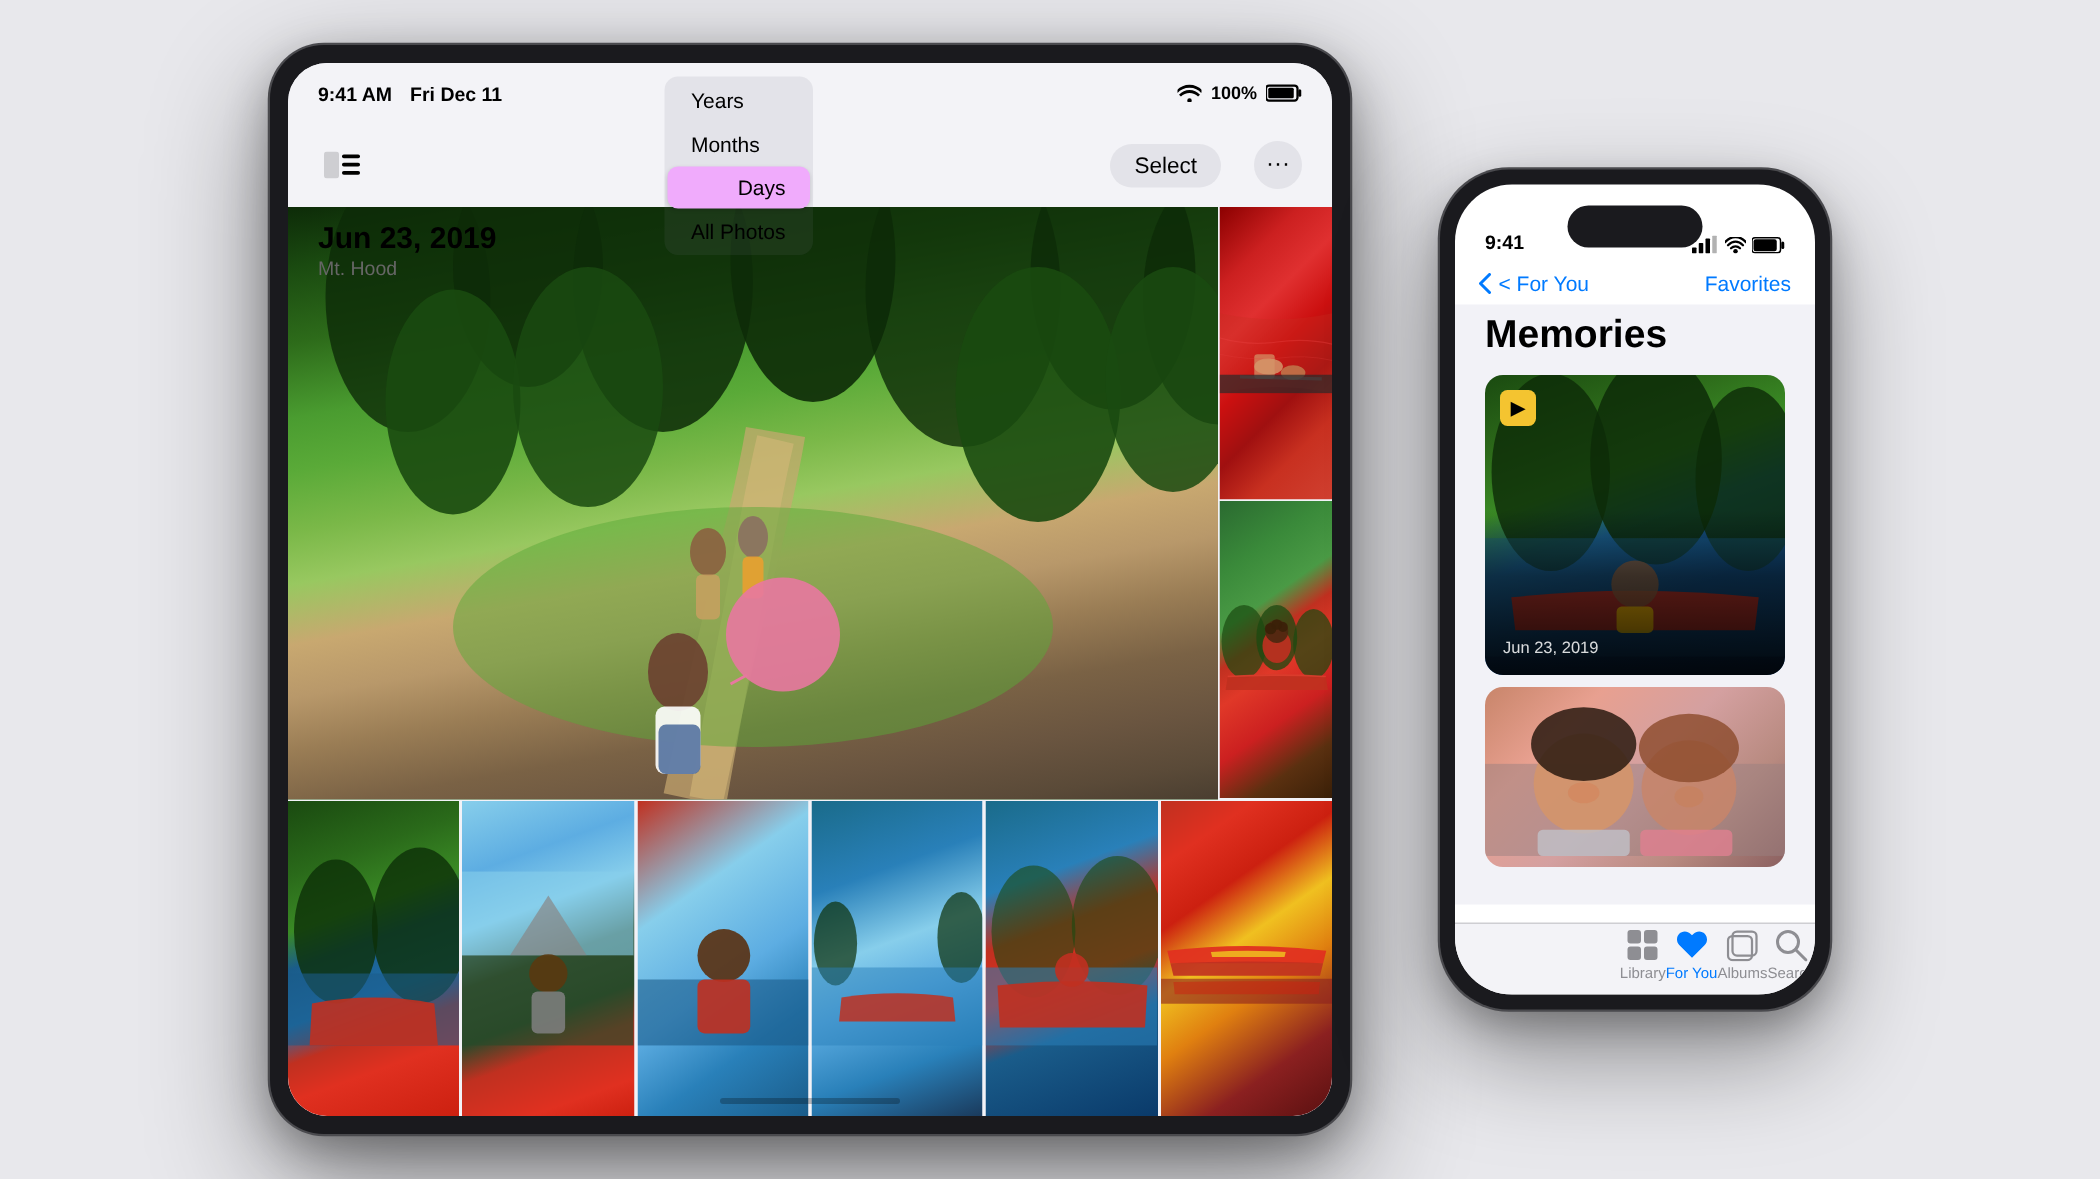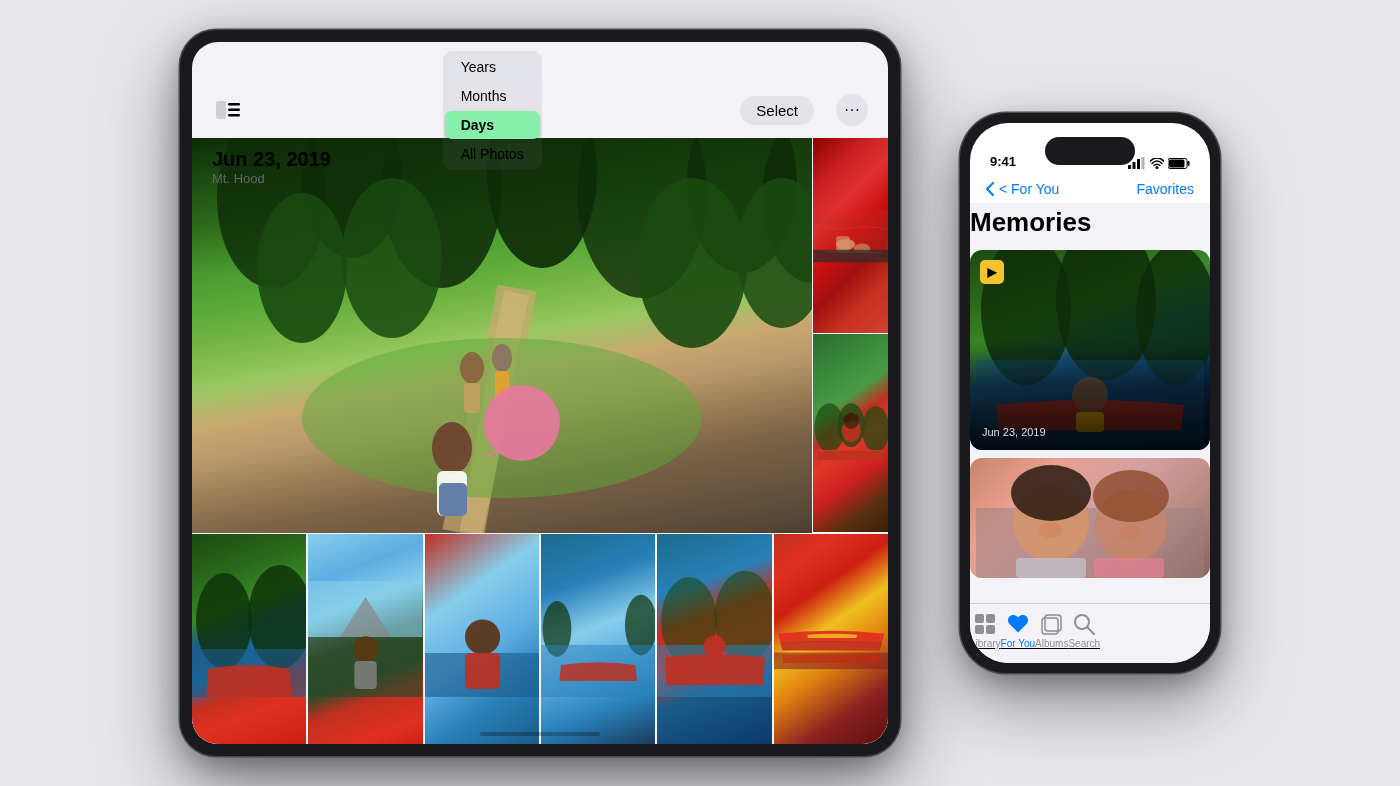--- a/index.html
+++ b/index.html
@@ -119,23 +119,24 @@
     .segment-btn {
       padding: 6px 16px;
       border-radius: 7px;
       font-size: 14px;
       font-weight: 500;
       color: #000;
       cursor: pointer;
     }
 
     .segment-btn.active {
-      background: #86efac;
+      background: #f0abfc;
       box-shadow: 0 1px 3px rgba(0,0,0,0.15);
-      font-weight: 700;
+      font-weight: 400;
+      text-align: right;
     }
 
     .toolbar-right {
       display: flex;
       align-items: center;
       gap: 22px;
     }
 
     .select-btn {
       background: rgba(118,118,128,0.12);
@@ -361,21 +362,21 @@
 
     
     .iphone-content {
       position: absolute;
       top: 80px;
       left: 0;
       right: 0;
       bottom: 60px;
       overflow: hidden;
       background: #f2f2f7;
-      padding: 0 0;
+      padding: 0 20px;
     }
 
     .memories-title {
       font-size: 26px;
       font-weight: 800;
       color: #000;
       margin-bottom: 12px;
       margin-top: 4px;
     }
 
@@ -397,28 +398,27 @@
       overflow: hidden;
       position: relative;
     }
 
     
     .iphone-tabbar {
       position: absolute;
       bottom: 0;
       left: 0;
       right: 0;
-      height: 60px;
+      height: 48px;
       background: rgba(242,242,247,0.95);
       border-top: 0.5px solid rgba(0,0,0,0.15);
       display: flex;
       align-items: center;
-      justify-content: flex-start;
+      justify-content: flex-end;
       padding-bottom: 6px;
-      text-decoration: underline;
     }
 
     .tab-item {
       display: flex;
       flex-direction: column;
       align-items: center;
       gap: 2px;
     }
 
     .tab-icon {
@@ -473,20 +473,41 @@
   </style>
 </head>
 <body>
 
 <div class="scene">
 
   <div class="ipad-wrapper">
     <div class="ipad-frame"></div>
     <div class="ipad-screen">
 
+      <div class="ipad-status-bar">
+        <div class="ipad-status-left">
+          <span>9:41 AM</span>
+          <span>Fri Dec 11</span>
+        </div>
+        <div class="ipad-status-right">
+
+          <svg width="16" height="12" viewBox="0 0 16 12">
+            <path d="M8 9.5a1.5 1.5 0 1 1 0 3 1.5 1.5 0 0 1 0-3z" fill="#000"></path>
+            <path d="M8 6C5.8 6 3.8 6.9 2.3 8.4L1 7.1C2.9 5.2 5.3 4 8 4s5.1 1.2 7 3.1l-1.3 1.3C12.2 6.9 10.2 6 8 6z" fill="#000"></path>
+            <path d="M8 2.5C4.7 2.5 1.8 3.8 0 6L-1 4.7C1.2 2.2 4.4.5 8 .5s6.8 1.7 9 4.2L15.8 6C14 3.8 11.3 2.5 8 2.5z" fill="#000"></path>
+          </svg>
+          <span>100%</span>
+
+          <svg width="24" height="12" viewBox="0 0 24 12">
+            <rect x="0" y="1" width="21" height="10" rx="2" stroke="#000" stroke-width="1.5" fill="none"></rect>
+            <rect x="21.5" y="3.5" width="2" height="5" rx="1" fill="#000"></rect>
+            <rect x="1.5" y="2.5" width="17" height="7" rx="1" fill="#000"></rect>
+          </svg>
+        </div>
+      </div>
 
       <div class="ipad-toolbar">
         <div class="sidebar-icon">
           <svg width="24" height="18" viewBox="0 0 24 18">
             <rect y="0" width="10" height="18" rx="2" fill="rgba(0,0,0,0.15)"></rect>
             <rect x="12" y="2" width="12" height="2.5" rx="1.2" fill="#000"></rect>
             <rect x="12" y="7.5" width="12" height="2.5" rx="1.2" fill="#000"></rect>
             <rect x="12" y="13" width="12" height="2.5" rx="1.2" fill="#000"></rect>
           </svg>
         </div>

